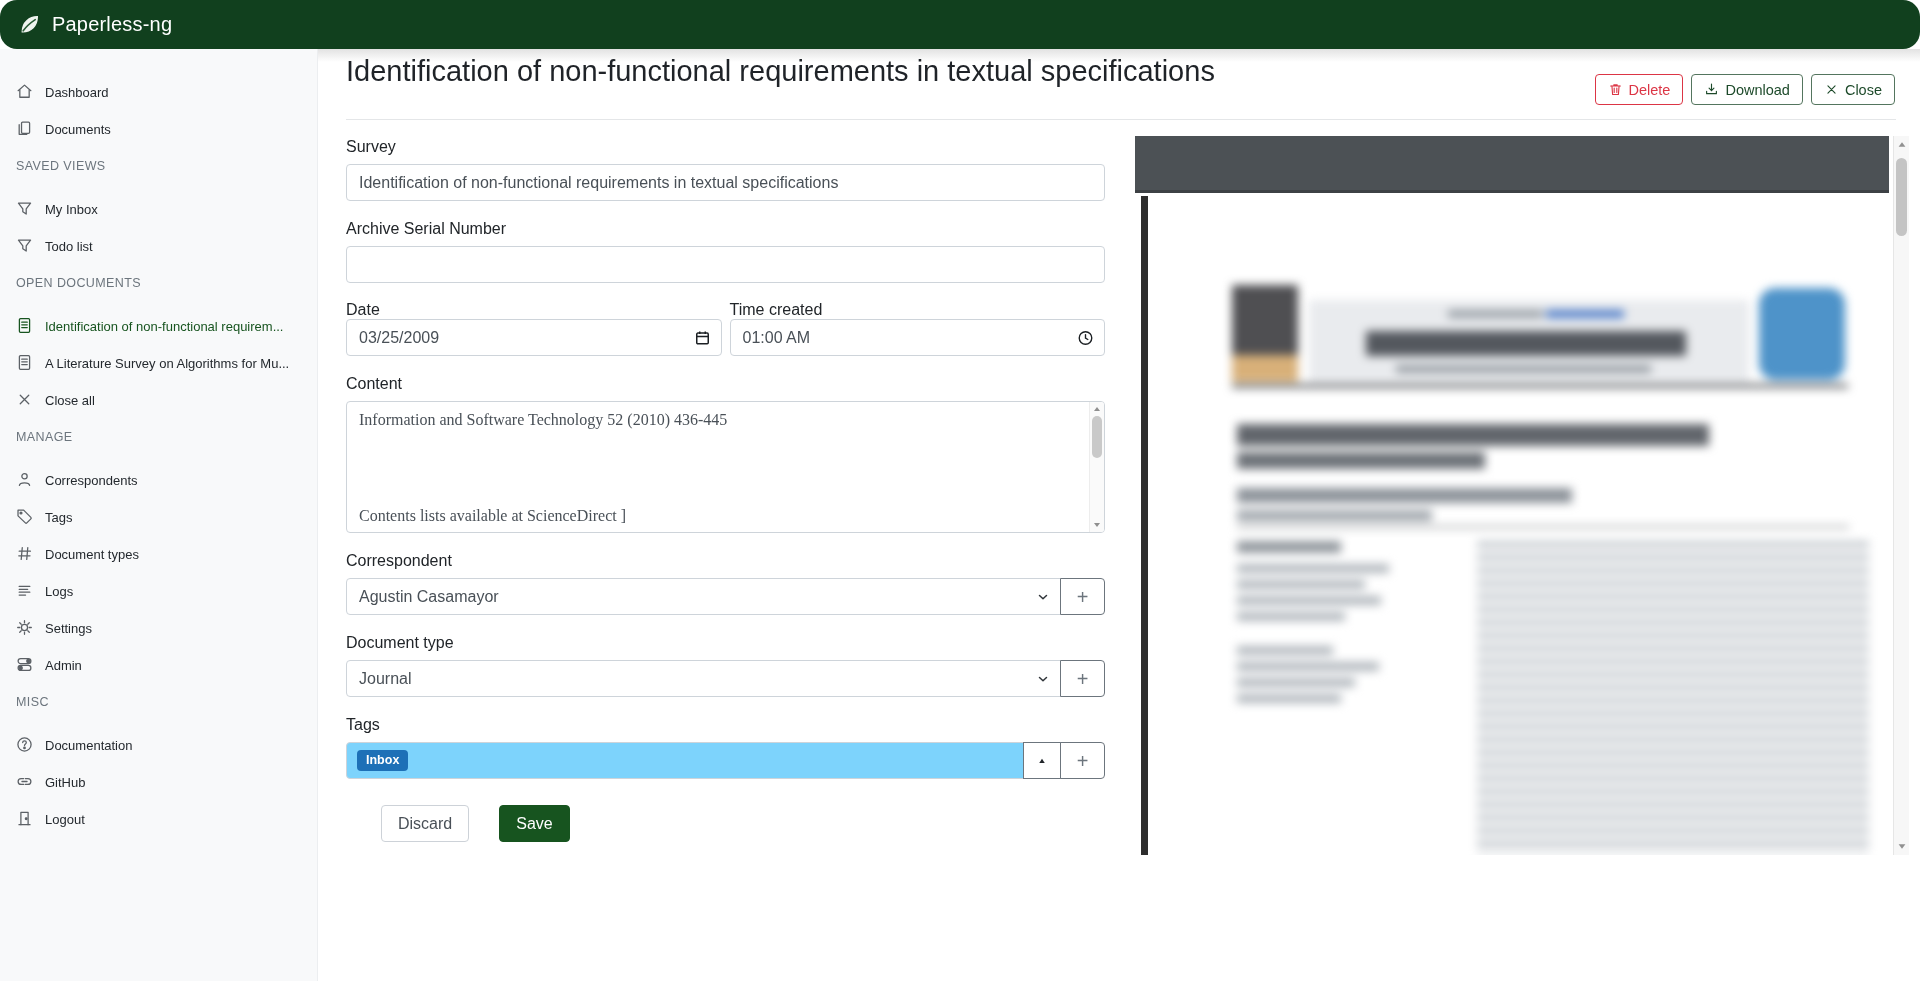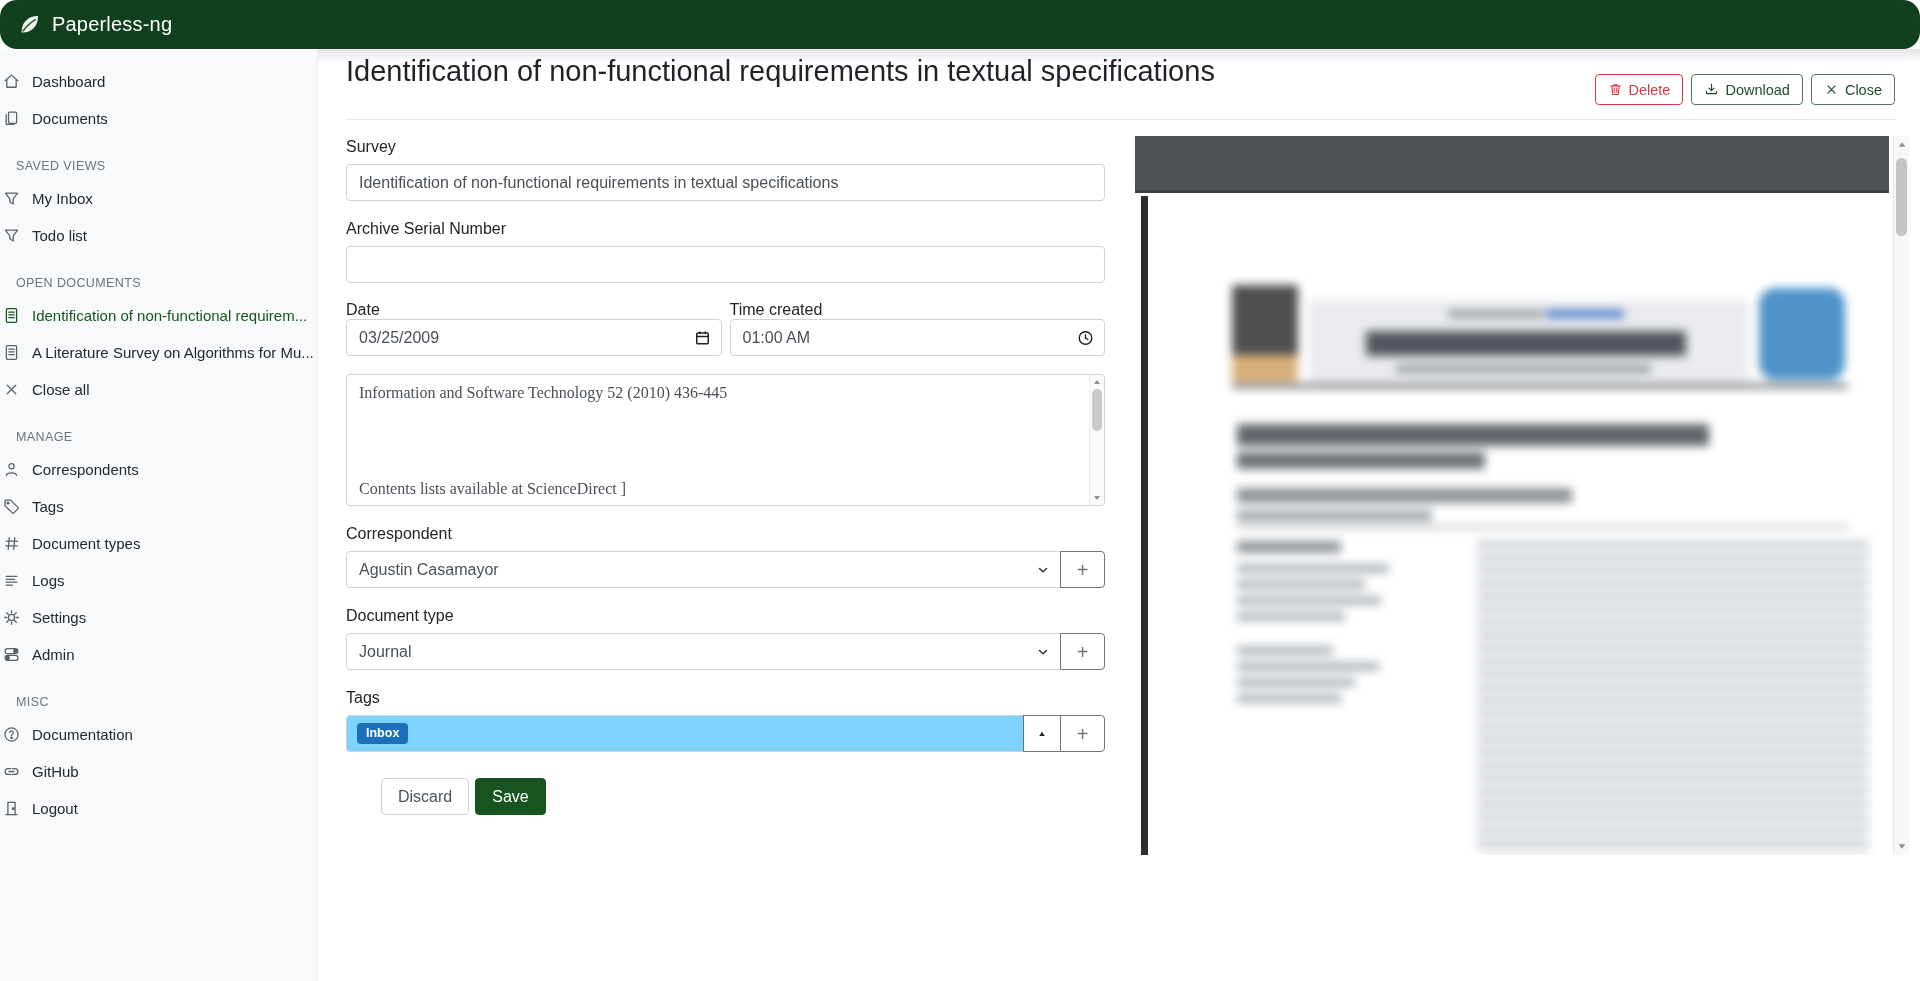--- a/index.html
+++ b/index.html
@@ -31,22 +31,22 @@
   }
   .search-input::placeholder { color: #e2e9e2; opacity: 1; }
 
   
   .sidebar {
     position: absolute; left: 0; top: 49px; width: 318px; bottom: 0;
     background: #f8f9fa; border-right: 1px solid #eceef0; padding-top: 14px;
     overflow: hidden; z-index: 20;
   }
   .nav-item {
-    height: 37px; display: flex; align-items: center; gap: 12px;
-    padding: 0 3px; font-size: 15px; color: #24292e; cursor: pointer; white-space: nowrap;
+    height: 37px; display: flex; align-items: flex-end; gap: 12px;
+    padding: 0 16px; font-size: 13px; color: #24292e; cursor: pointer; white-space: nowrap;
   }
   .nav-item .ic { color: #5c6166; flex: none; }
   .nav-item .ic svg { width: 17px; height: 17px; }
   .nav-item .lbl { overflow: hidden; }
   .nav-item.active { color: #17541f; }
   .nav-item.active .ic { color: #17541f; }
   .section-title {
     margin: 22px 16px 7px; font-size: 12.5px; color: #6c757d; letter-spacing: .4px;
   }
 
@@ -136,21 +136,21 @@
   }
   .tag-badge {
     color: #fff; font-size: 12.5px; font-weight: bold; padding: 4px 9px; border-radius: 4px;
     line-height: 1;
   }
 
   .form-buttons { display: flex; gap: 6px; margin-top: 26px; padding-left: 35px; }
   .btn-lg { height: 37px; padding: 0 16px; font-size: 16px; border-radius: 4px; cursor: pointer;
             display: inline-flex; align-items: center; font-family: "Liberation Sans", sans-serif; }
   .btn-discard { background: #fff; border: 1px solid #cdd2d8; color: #495057; }
-  .btn-save    { background: #17541f; border: 1px solid #17541f; color: #fff; }
+  .btn-save    { background: #17541f; border: 1px solid #17541f; color: #fff; margin-left: 24px; }
 
   
   .preview { position: absolute; left: 1135px; top: 136px; width: 774px; height: 719px; z-index: 6; }
   .pv-toolbar {
     position: absolute; left: 0; top: 0; width: 754px; height: 57px;
     background: #4c5155; border-bottom: 3px solid #3d4145;
   }
   .pv-scrollbar {
     position: absolute; right: 0; top: 0; width: 16px; height: 719px;
     background: #f7f7f7; border-left: 1px solid #e6e6e6;
@@ -401,20 +401,21 @@
             <svg viewBox="0 0 16 16" fill="none" stroke="#1b1f23" stroke-width="1.3" stroke-linecap="round">
               <circle cx="8" cy="8" r="5.9"></circle>
               <path d="M8 4.8v3.4l2.2 1.2"></path>
             </svg>
           </span>
       </div>
     </div>
   </div>
 
   <div class="group">
+    <label>Content</label>
     <div class="textarea">
       <div class="text">Information and Software Technology 52 (2010) 436-445
 
 
 
 Contents lists available at ScienceDirect ]</div>
       <div class="fake-vscroll">
         <span class="arr up">
             <svg viewBox="0 0 16 12">
               <path d="M8 2 14 10H2Z" fill="currentColor"></path>

